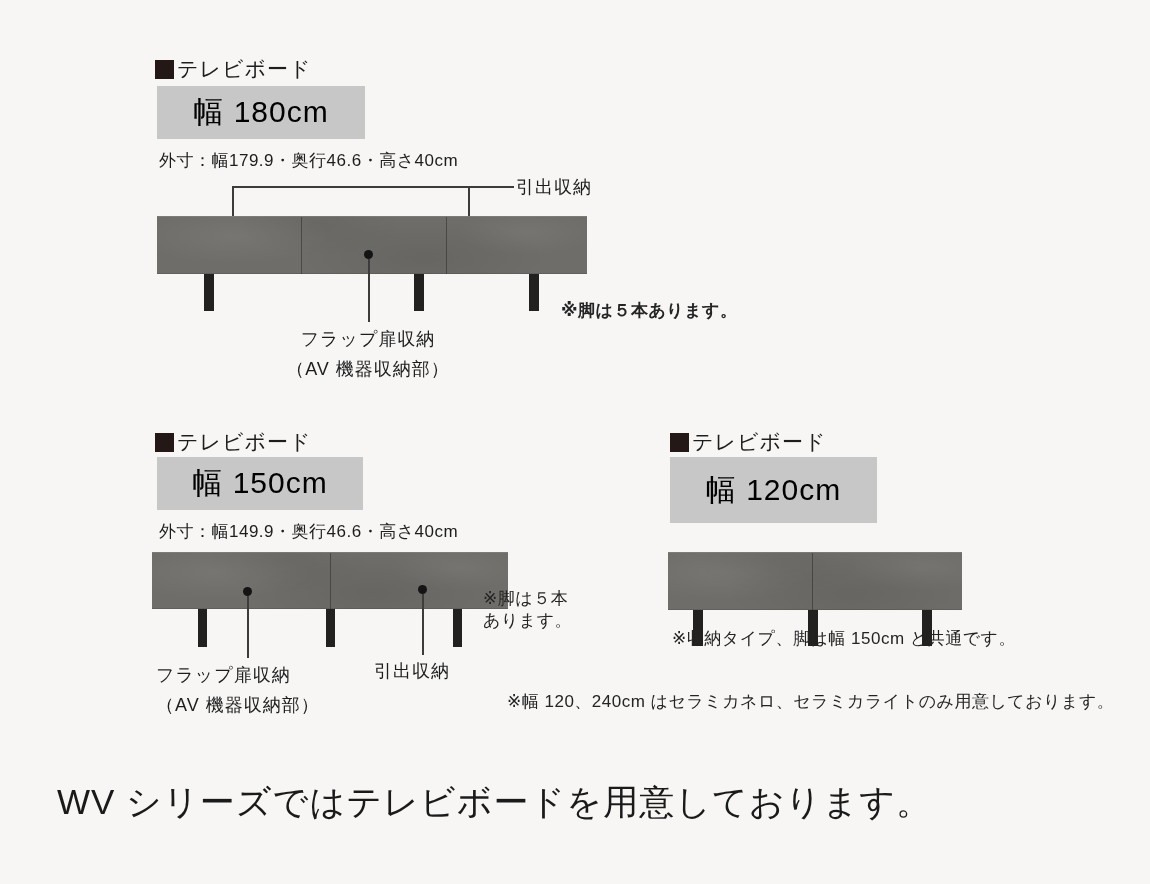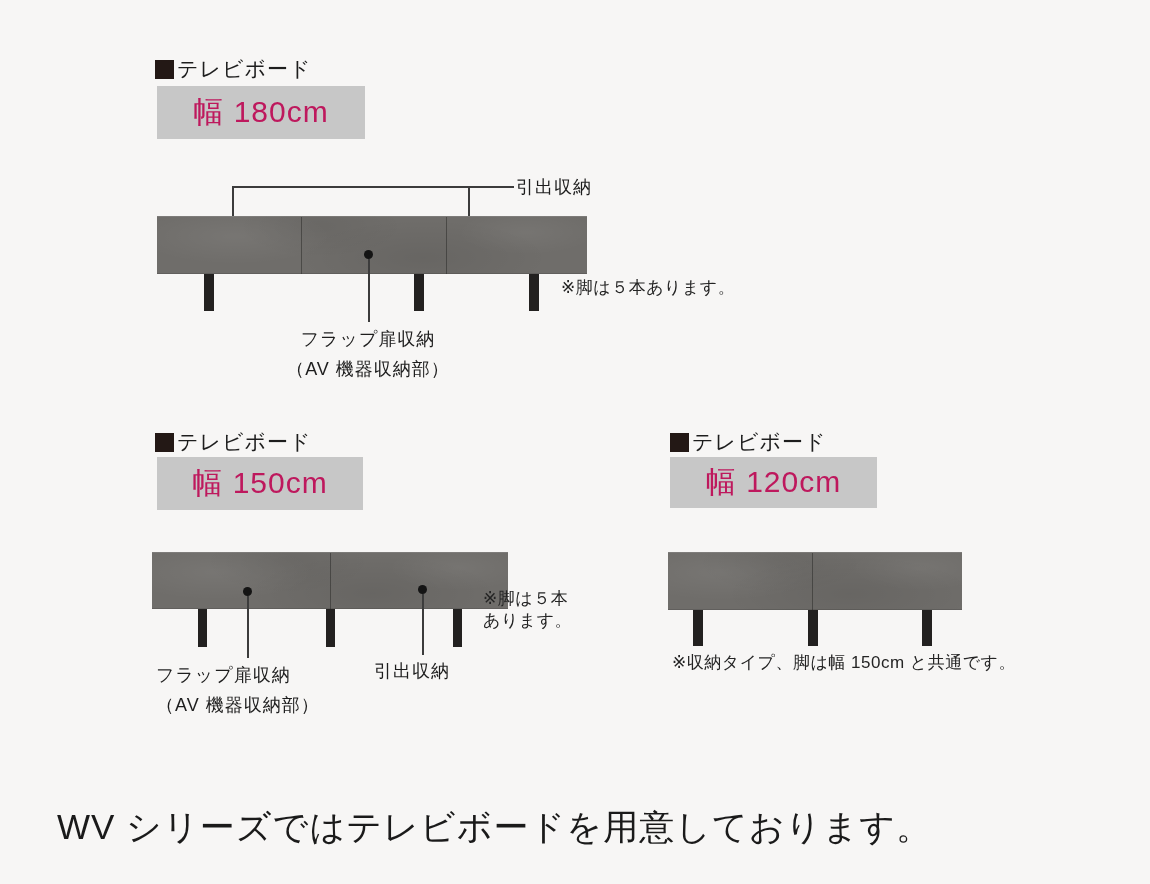--- a/index.html
+++ b/index.html
@@ -23,21 +23,21 @@
     background:#231815;
     display:inline-block;
     margin-right:3px;
     flex:0 0 auto;
   }
   .size-box{
     background:#c7c7c7;
     display:flex;align-items:center;justify-content:center;
     font-size:30px;
     letter-spacing:1px;
-    color:#be185d;
+    color:#000000;
   }
   .dims{font-size:17px;letter-spacing:0.5px;color:#1d1d1d;white-space:nowrap;}
   .board{
     background:
       radial-gradient(140px 40px at 18% 35%, rgba(255,255,255,.06), transparent 70%),
       radial-gradient(180px 55px at 62% 72%, rgba(0,0,0,.07), transparent 70%),
       radial-gradient(100px 32px at 86% 28%, rgba(255,255,255,.05), transparent 70%),
       radial-gradient(120px 45px at 38% 18%, rgba(0,0,0,.05), transparent 70%),
       #6f6d6a;
     box-shadow: inset 0 1px 0 rgba(255,255,255,.10), inset 0 -1px 0 rgba(0,0,0,.12);
@@ -51,37 +51,37 @@
   .cline{background:#3c3c3c;}
   .callout-label{font-size:18px;letter-spacing:1px;white-space:pre-line;}
   .callout-label.centered{text-align:center;}
   .note{font-size:17px;letter-spacing:0.5px;color:#242424;white-space:pre-line;line-height:22px;}
   .footnote{font-size:17px;letter-spacing:0.5px;color:#242424;white-space:nowrap;}
   .footer-title{
     font-size:35px;
     letter-spacing:1px;
     color:#1a1a1a;
     white-space:nowrap;
-    margin-top:25px;
   }
 </style>
 </head>
 <body>
 
 <div class="canvas">
 
   <div class="abs sec-header" style="left:155px;top:55px;">
     <span class="bullet"></span>
     <span>テレビボード</span>
   </div>
 
   <div class="abs size-box" style="left:157px;top:86px;width:208px;height:53px;">
     <span>幅 180cm</span>
   </div>
 
+  <div class="abs dims" style="left:159px;top:149px;">外寸：幅179.9・奥行46.6・高さ40cm</div>
 
   <div class="abs cline" style="left:233px;top:186px;width:281px;height:2px;"></div>
   <div class="abs cline" style="left:232px;top:186px;width:2px;height:43px;"></div>
   <div class="abs cline" style="left:468px;top:186px;width:2px;height:43px;"></div>
   <div class="abs dot" style="left:228px;top:228px;"></div>
   <div class="abs dot" style="left:464px;top:228px;"></div>
   <div class="abs callout-label" style="left:516px;top:175px;">引出収納</div>
 
   <div class="abs board" style="left:157px;top:216px;width:430px;height:58px;">
     <div class="divider" style="left:144px;"></div>
@@ -89,31 +89,32 @@
   </div>
   <div class="abs leg" style="left:204px;top:274px;width:10px;height:37px;"></div>
   <div class="abs leg" style="left:414px;top:274px;width:10px;height:37px;"></div>
   <div class="abs leg" style="left:529px;top:274px;width:10px;height:37px;"></div>
 
   <div class="abs dot" style="left:364px;top:250px;"></div>
   <div class="abs cline" style="left:368px;top:259px;width:2px;height:63px;"></div>
   <div class="abs callout-label centered" style="left:248px;top:324px;width:240px;line-height:30px;">フラップ扉収納
 （AV 機器収納部）</div>
 
-  <div class="abs note" style="left:561px;top:277px;">※脚は５本あります。</div>
+  <div class="abs note" style="left:561px;top:300px;font-weight:bold;">※脚は５本あります。</div>
 
   <div class="abs sec-header" style="left:155px;top:428px;">
     <span class="bullet"></span>
     <span>テレビボード</span>
   </div>
 
   <div class="abs size-box" style="left:157px;top:457px;width:206px;height:53px;">
     <span>幅 150cm</span>
   </div>
 
+  <div class="abs dims" style="left:159px;top:520px;">外寸：幅149.9・奥行46.6・高さ40cm</div>
 
   <div class="abs board" style="left:152px;top:552px;width:356px;height:57px;">
     <div class="divider" style="left:178px;"></div>
   </div>
   <div class="abs leg" style="left:198px;top:609px;width:9px;height:38px;"></div>
   <div class="abs leg" style="left:326px;top:609px;width:9px;height:38px;"></div>
   <div class="abs leg" style="left:453px;top:609px;width:9px;height:38px;"></div>
 
   <div class="abs dot" style="left:243px;top:587px;"></div>
   <div class="abs cline" style="left:247px;top:596px;width:2px;height:62px;"></div>
@@ -125,30 +126,31 @@
   <div class="abs callout-label" style="left:374px;top:659px;">引出収納</div>
 
   <div class="abs note" style="left:483px;top:588px;">※脚は５本
 あります。</div>
 
   <div class="abs sec-header" style="left:670px;top:428px;">
     <span class="bullet"></span>
     <span>テレビボード</span>
   </div>
 
-  <div class="abs size-box" style="left:670px;top:457px;width:207px;height:51px;">
+  <div class="abs size-box" style="left:670px;top:457px;width:207px;height:66px;">
     <span>幅 120cm</span>
   </div>
 
 
   <div class="abs board" style="left:668px;top:552px;width:294px;height:58px;">
     <div class="divider" style="left:144px;"></div>
   </div>
   <div class="abs leg" style="left:693px;top:610px;width:10px;height:36px;"></div>
   <div class="abs leg" style="left:808px;top:610px;width:10px;height:36px;"></div>
   <div class="abs leg" style="left:922px;top:610px;width:10px;height:36px;"></div>
 
-  <div class="abs note" style="left:672px;top:652px;">※収納タイプ、脚は幅 150cm と共通です。</div>
+  <div class="abs note" style="left:672px;top:628px;">※収納タイプ、脚は幅 150cm と共通です。</div>
 
+  <div class="abs footnote" style="left:507px;top:690px;">※幅 120、240cm はセラミカネロ、セラミカライトのみ用意しております。</div>
 
   <div class="abs footer-title" style="left:57px;top:779px;">WV シリーズではテレビボードを用意しております。</div>
 
 </div>
 
 </body></html>

